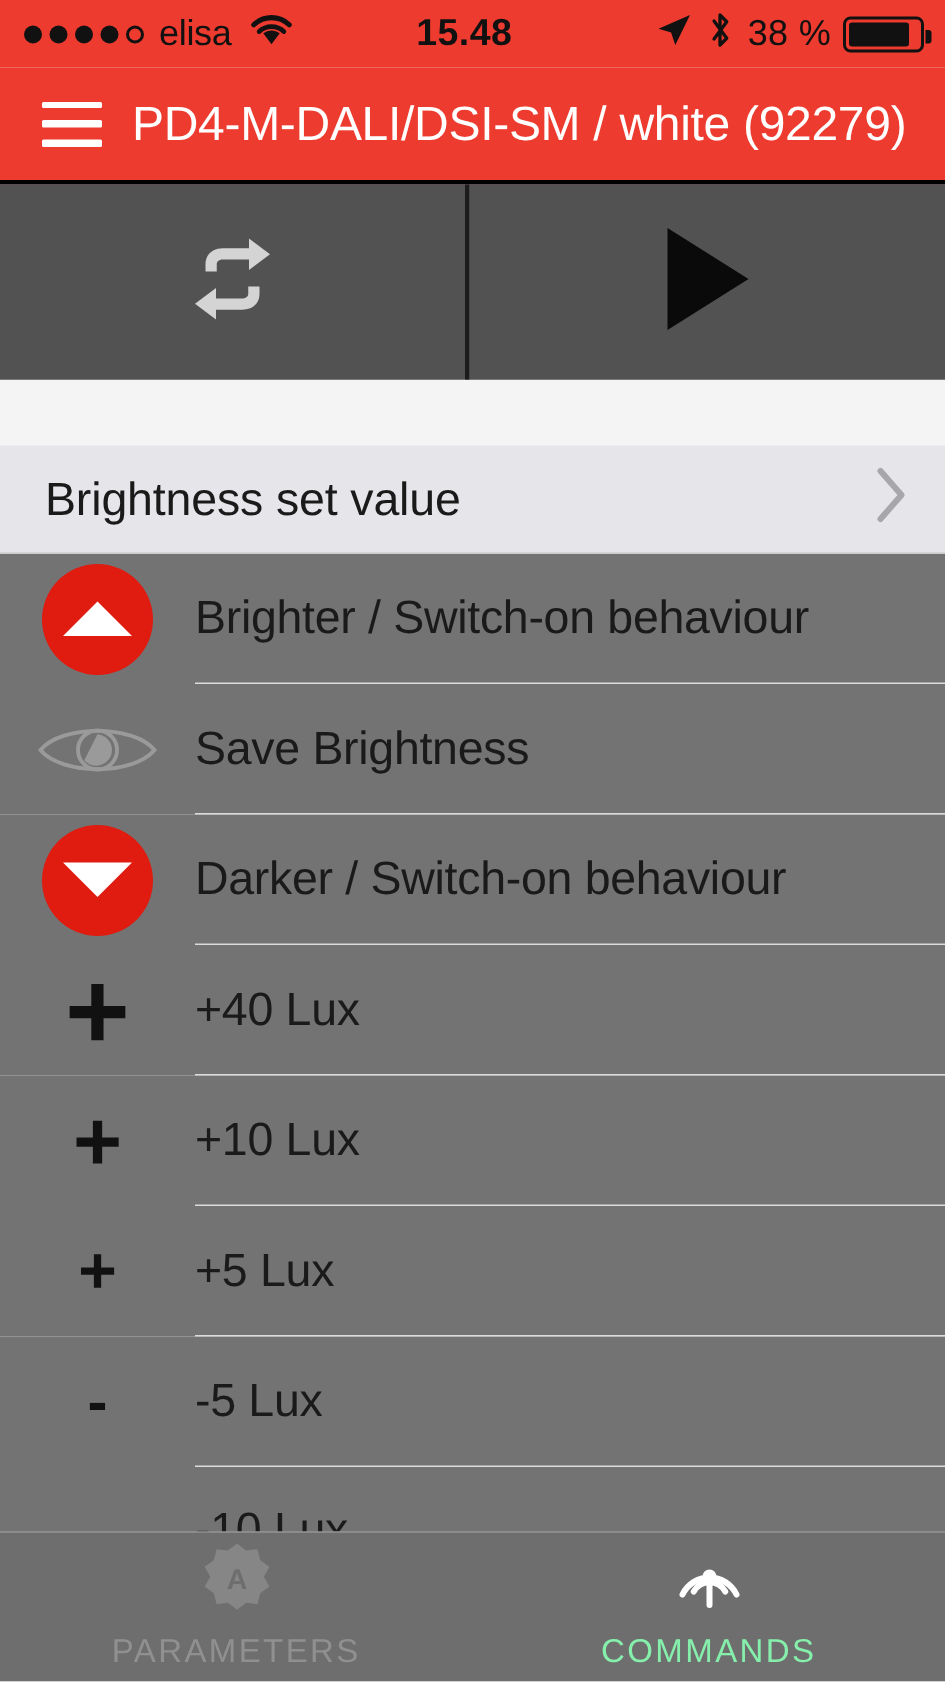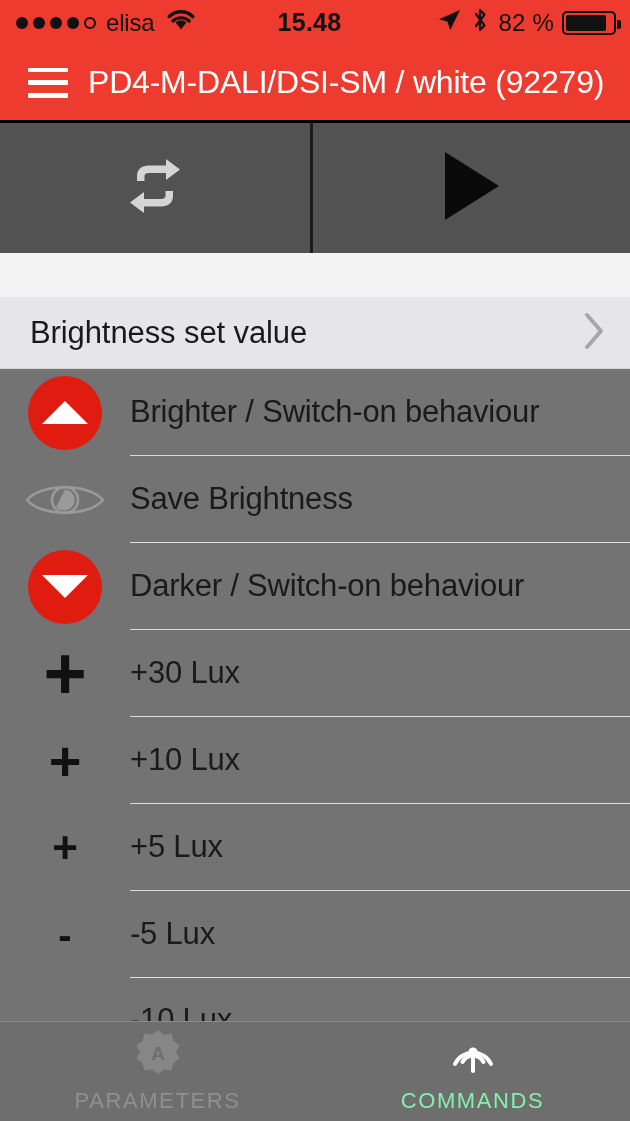--- a/index.html
+++ b/index.html
@@ -150,21 +150,21 @@
       <span>
         <svg width="26" height="26" viewBox="0 0 26 26">
           <path d="M24 3 L3 12.2 L11.4 14.6 L14.2 23 Z" fill="#111"></path>
         </svg>
       </span>
       <span>
         <svg width="20" height="28" viewBox="0 0 20 28">
           <path d="M6 8 L14.5 19.5 L10 24 L10 4 L14.5 8.5 L6 20" stroke="#111" stroke-width="2.2" fill="none" stroke-linejoin="round" stroke-linecap="round"></path>
         </svg>
       </span>
-      <span class="pct">82 %</span>
+      <span class="pct">38 %</span>
       <span class="battery">
           <i></i>
         </span>
     </div>
   </div>
 
   <div class="header">
     <div class="hamburger">
       <span></span>
         <span></span>
@@ -228,21 +228,21 @@
             <span class="tri-down"></span>
           </span>
       </div>
       <div class="txt">Darker / Switch-on behaviour</div>
     </div>
 
     <div class="row">
       <div class="ic">
         <span class="plus sz-xl">+</span>
       </div>
-      <div class="txt">+30 Lux</div>
+      <div class="txt">+40 Lux</div>
     </div>
 
     <div class="row">
       <div class="ic">
         <span class="plus sz-lg">+</span>
       </div>
       <div class="txt">+10 Lux</div>
     </div>
 
     <div class="row">

